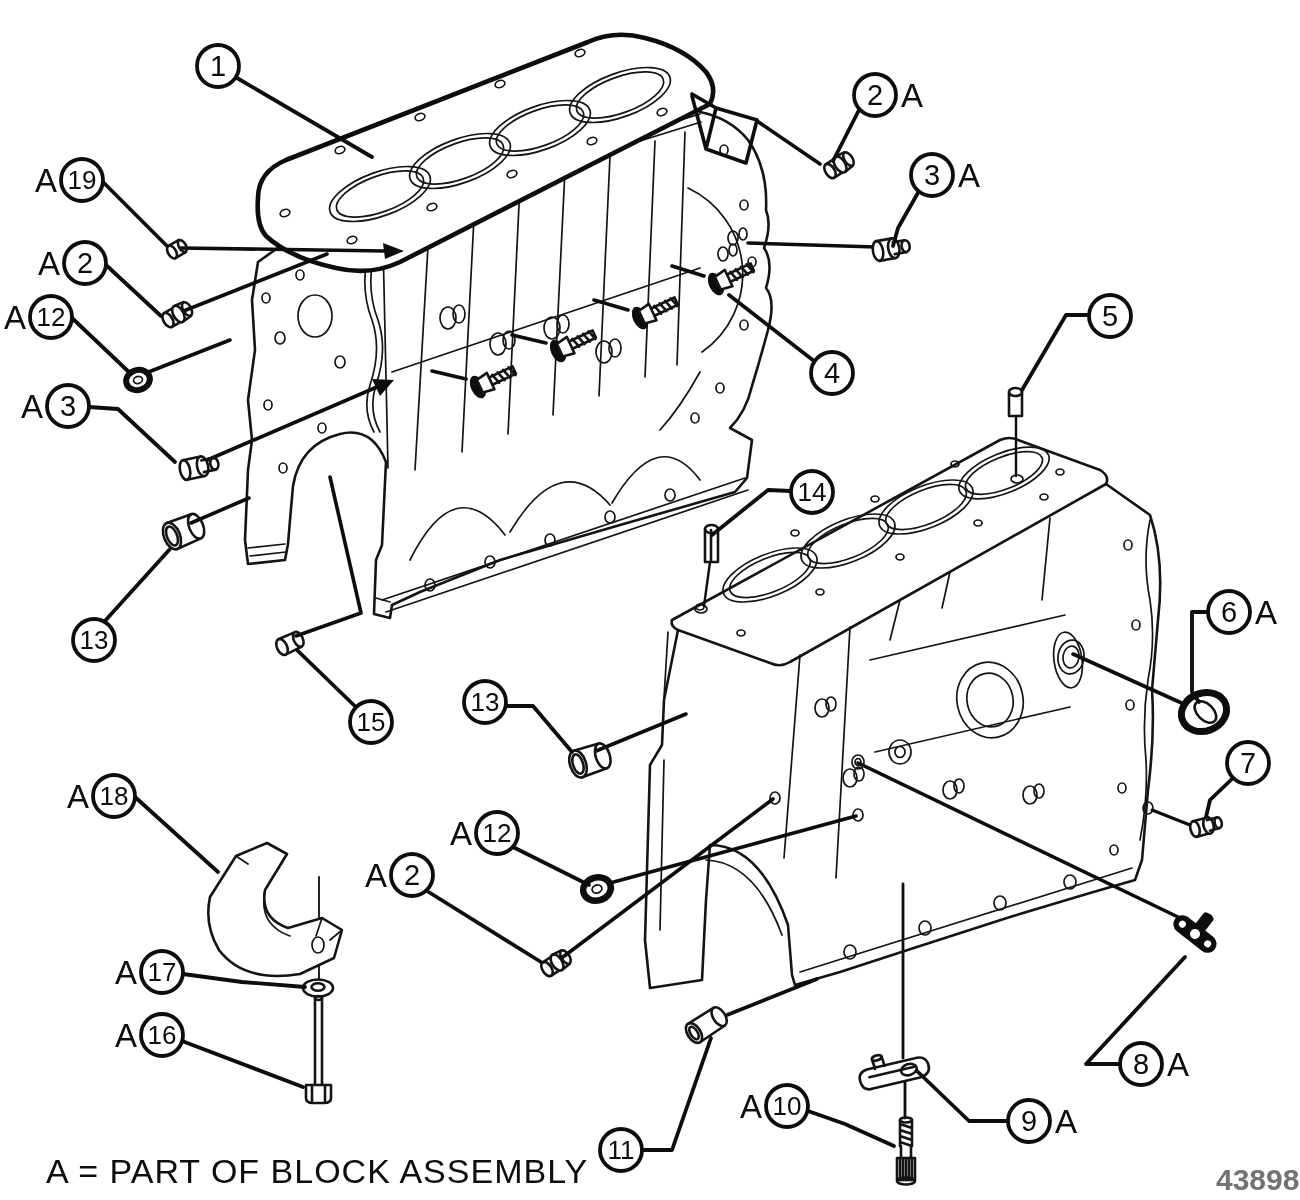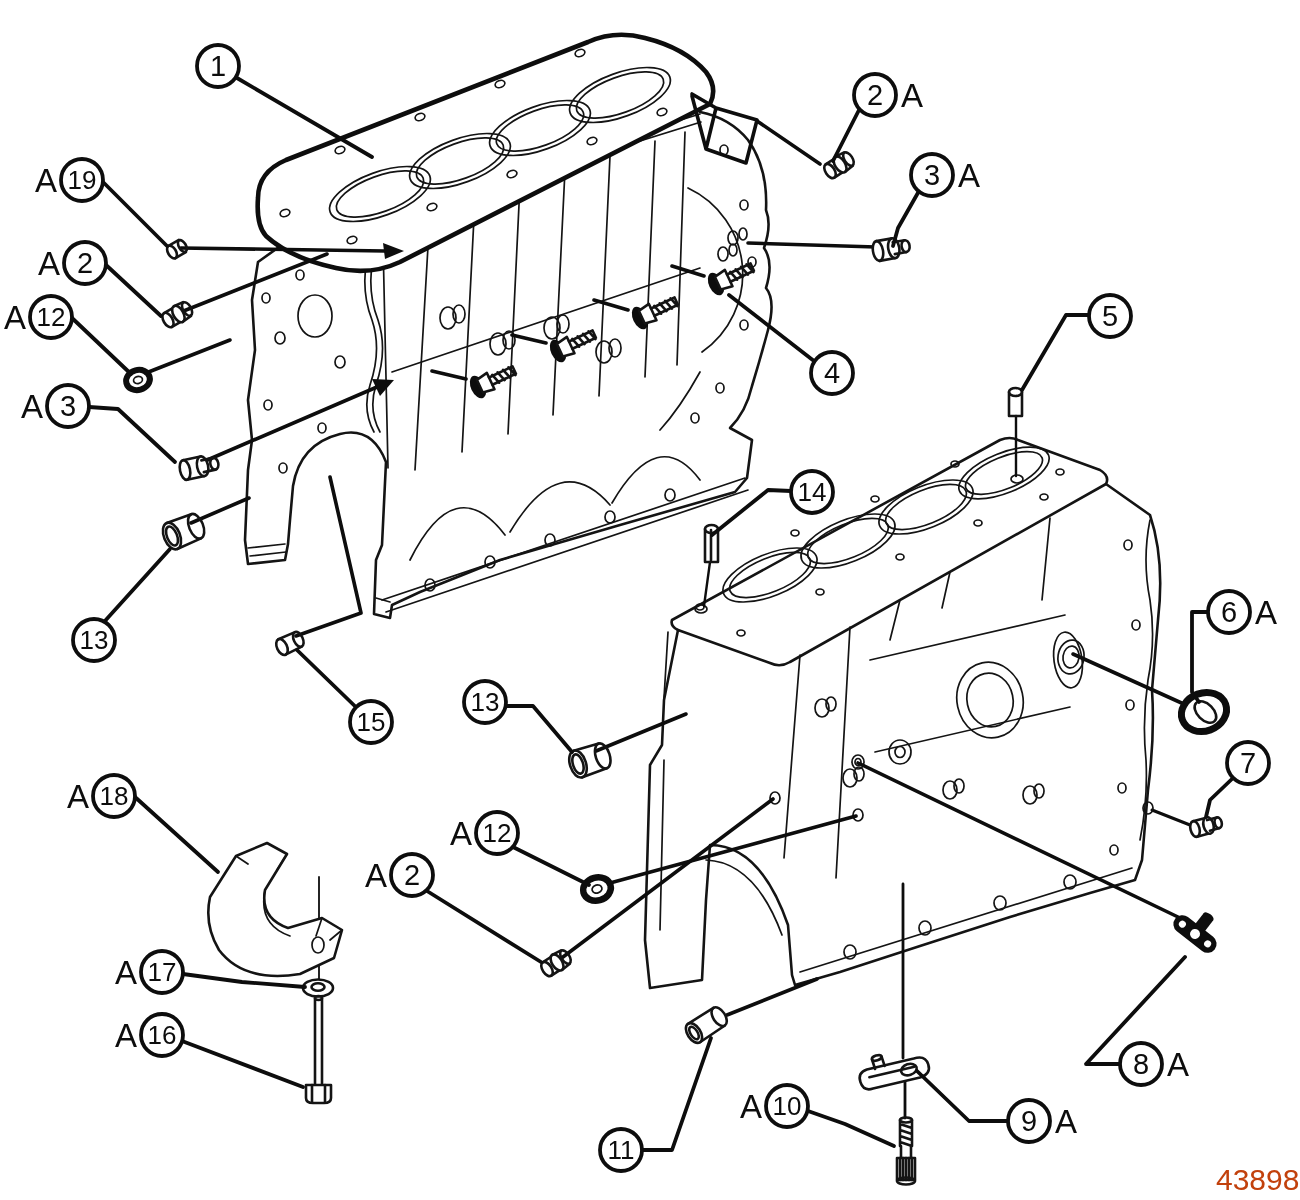--- a/index.html
+++ b/index.html
@@ -7,21 +7,21 @@
          font-family:"Liberation Sans","DejaVu Sans",sans-serif;}
   .stage svg{position:absolute;left:0;top:0;}
   .art{stroke:#141414;fill:none;stroke-width:1.7;stroke-linecap:round;stroke-linejoin:round;}
   .art2{stroke:#141414;fill:none;stroke-width:2.6;stroke-linecap:round;stroke-linejoin:round;}
   .thick{stroke:#0d0d0d;fill:none;stroke-width:3.6;stroke-linecap:round;stroke-linejoin:round;}
   .gasket{stroke:#0d0d0d;fill:none;stroke-width:4.6;stroke-linejoin:round;}
   .wfill{fill:#ffffff;}
   .bfill{fill:#0d0d0d;stroke:none;}
   .legend{position:absolute;left:46px;top:1152px;font-size:34px;color:#0d0d0d;
           letter-spacing:1px;white-space:nowrap;}
-  .fignum{position:absolute;left:1216px;top:1163px;font-size:30px;color:#c2410c;}
+  .fignum{position:absolute;left:1216px;top:1163px;font-size:30px;color:#737373;font-weight:bold;}
   .co-circle{fill:#ffffff;stroke:#0d0d0d;stroke-width:3.8;}
   .co-label{fill:#0d0d0d;text-anchor:middle;}
   .co-affix{fill:#0d0d0d;font-size:33px;}
   .co-leader{fill:none;stroke:#0d0d0d;stroke-width:3.8;stroke-linecap:round;stroke-linejoin:round;}
 </style>
 </head>
 <body>
 
 <div class="stage">
 
@@ -502,15 +502,16 @@
         </g>
         <g>
           <polyline points="89,407 118,409 175,462" class="co-leader"></polyline>
           <circle cx="68" cy="406" r="21" class="co-circle"></circle>
           <text x="68" y="406" dy="0.36em" class="co-label" font-size="29">3</text>
           <text x="43" y="406" dy="0.36em" text-anchor="end" class="co-affix">A</text>
         </g>
       </g>
 </svg>
 
+<div class="legend">A = PART OF BLOCK ASSEMBLY</div>
 <div class="fignum">43898</div>
 
 </div>
 
 </body></html>

